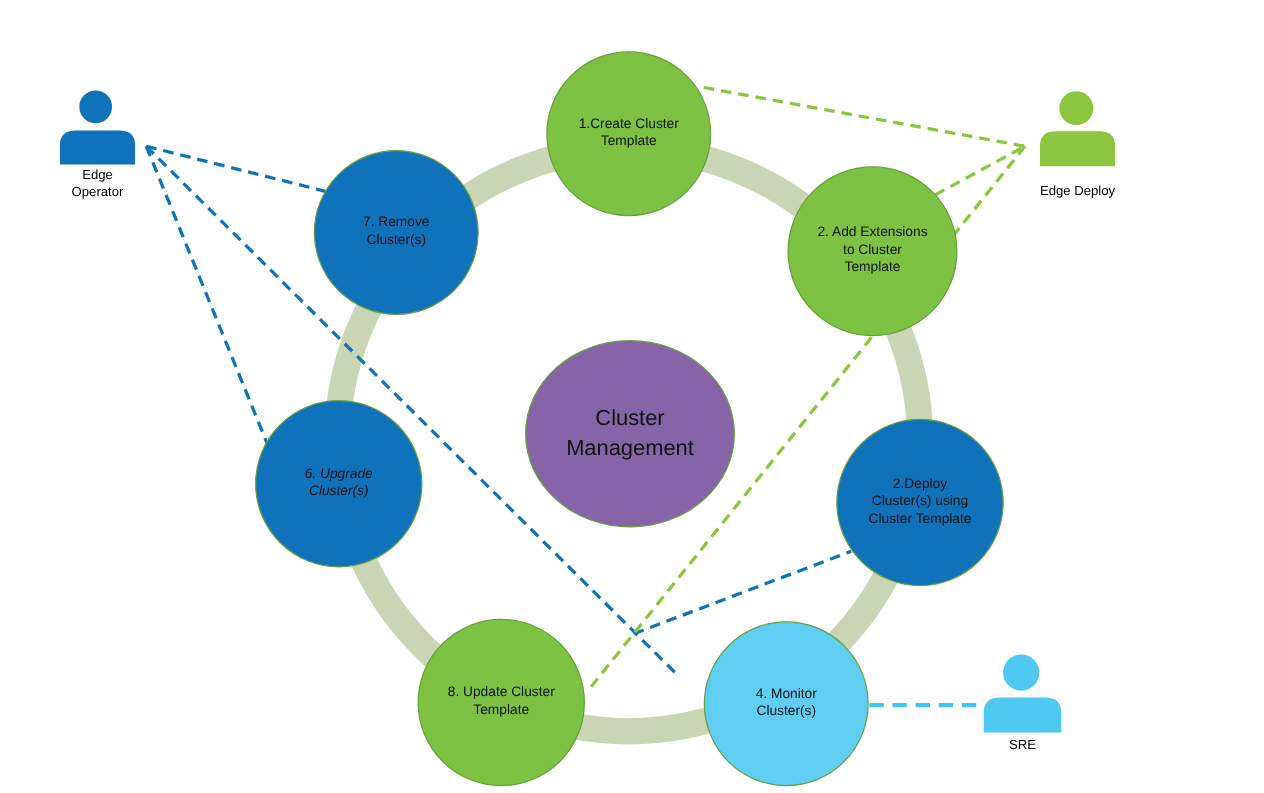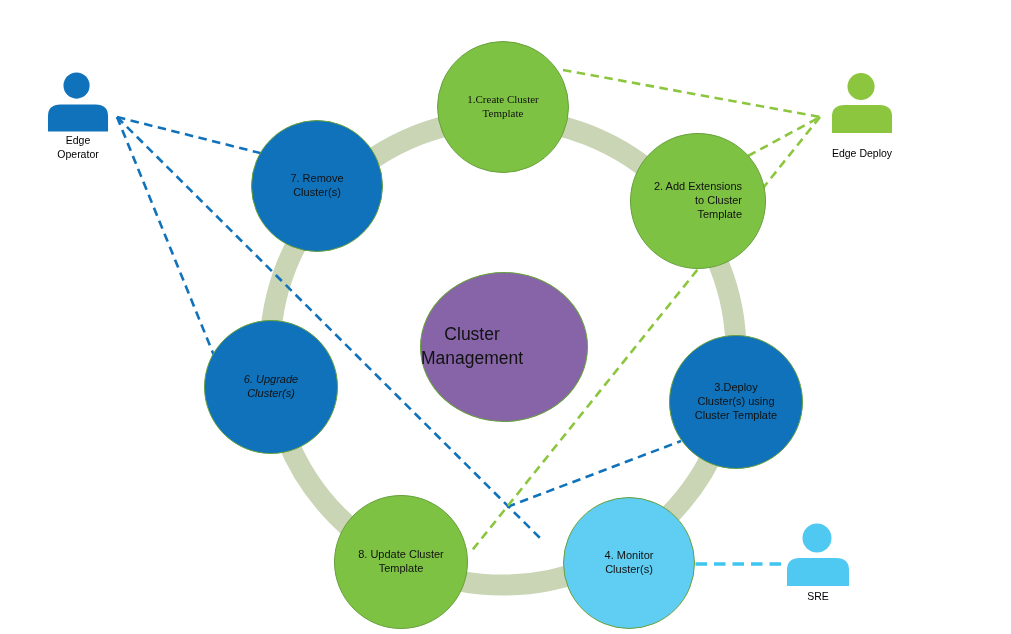--- a/index.html
+++ b/index.html
@@ -40,30 +40,30 @@
 
   .center-node {
     position: absolute;
     left: 420px; top: 272px; width: 168px; height: 150px;
     background: var(--purple);
     border: 1.4px solid var(--outline);
     box-sizing: border-box;
     border-radius: 50%;
     display: flex;
     align-items: center;
-    justify-content: flex-start;
+    justify-content: center;
     text-align: center;
     white-space: pre-line;
     color: #111;
     font-size: 17.5px;
     line-height: 1.35;
   }
 
-  .step-1 { left: 437px; top:  41px; width: 132px; height: 132px; font-family: Liberation Serif, serif; }
-  .step-2 { left: 630px; top: 133px; width: 136px; height: 136px; text-align: right; }
+  .step-1 { left: 437px; top:  41px; width: 132px; height: 132px; }
+  .step-2 { left: 630px; top: 133px; width: 136px; height: 136px; }
   .step-3 { left: 669px; top: 335px; width: 134px; height: 134px; }
   .step-4 { left: 563px; top: 497px; width: 132px; height: 132px; }
   .step-5 { left: 334px; top: 495px; width: 134px; height: 134px; }
   .step-6 { left: 204px; top: 320px; width: 134px; height: 134px; font-style: italic; }
   .step-7 { left: 251px; top: 120px; width: 132px; height: 132px; }
 
   .person { position: absolute; }
   .person svg { display: block; }
   .person-blue svg  { fill: var(--blue); }
   .person-green svg { fill: var(--green_line); }
@@ -108,21 +108,21 @@
   <div class="node green step-1">
     <span>1.Create Cluster
 Template</span>
   </div>
   <div class="node green step-2">
     <span>2. Add Extensions
 to Cluster
 Template</span>
   </div>
   <div class="node blue step-3">
-    <span>3.Deploy
+    <span>2.Deploy
 Cluster(s) using
 Cluster Template</span>
   </div>
   <div class="node lightblue step-4">
     <span>4. Monitor
 Cluster(s)</span>
   </div>
   <div class="node green step-5">
     <span>8. Update Cluster
 Template</span>

